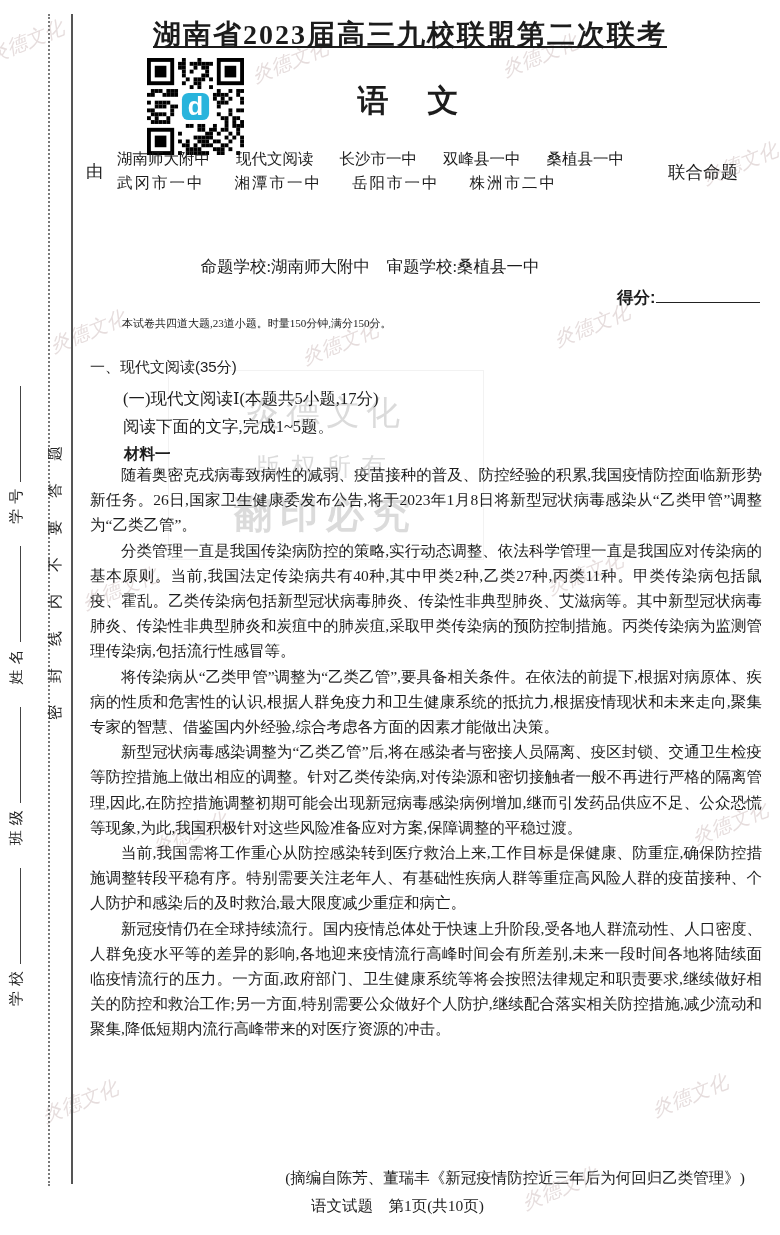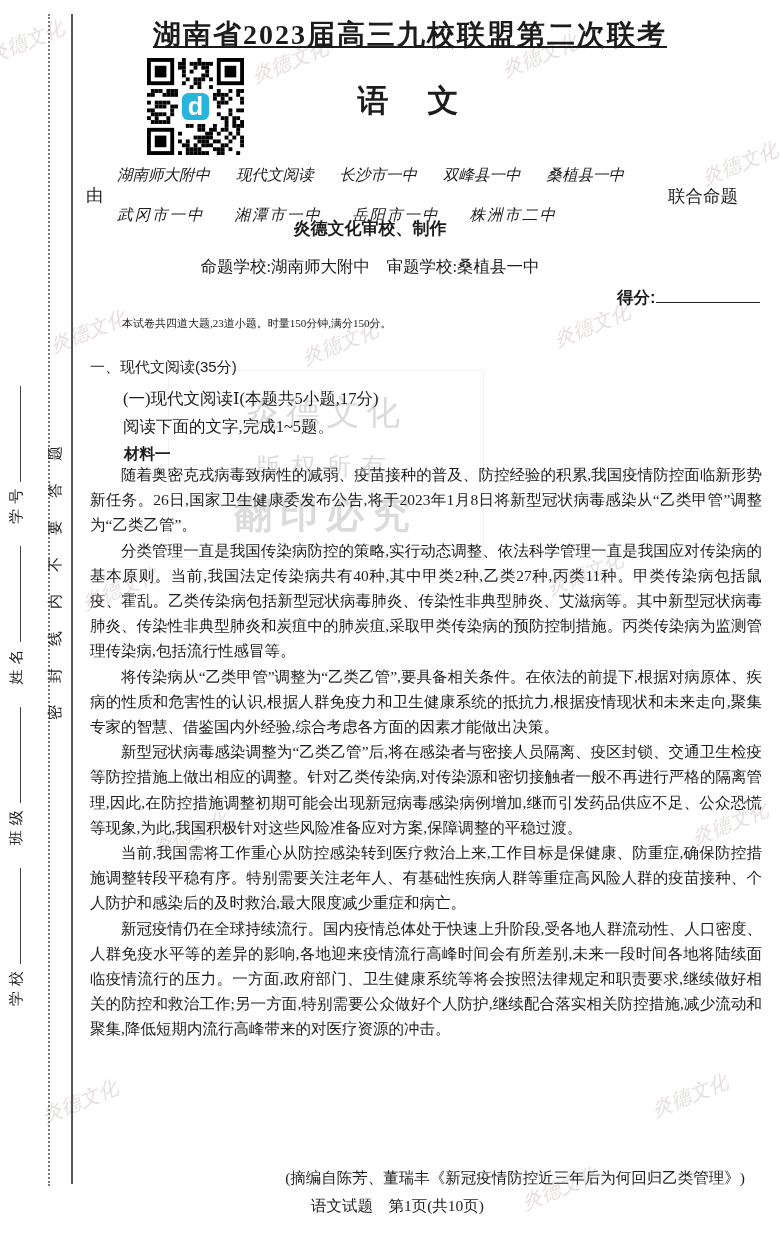--- a/index.html
+++ b/index.html
@@ -50,21 +50,21 @@
   .stamp .l2{font-size:25px;letter-spacing:10px;margin-top:14px;}
   .stamp .l3{font-size:38px;font-weight:bold;letter-spacing:8px;margin-top:6px;}
 
   
   .title{left:90px;top:16px;width:640px;font-size:28px;letter-spacing:2px;font-weight:bold;z-index:1;text-decoration:underline;}
   .qr{left:147px;top:58px;width:97px;height:97px;z-index:1;}
   .subject{left:90px;top:80px;width:640px;font-size:31px;font-weight:bold;letter-spacing:4px;z-index:1;}
   .schools{left:86px;top:146px;width:652px;display:flex;align-items:center;z-index:1;}
   .schools .by{font-size:17px;}
   .schools .rows{margin-left:14px;font-size:15.5px;}
-  .schools .row{display:flex;margin:19px 0;font-style:italic;}
+  .schools .row{display:flex;margin:3px 0;}
   .schools .row1 span{margin-right:26px;}
   .schools .row2 span{margin-right:30px;letter-spacing:2px;}
   .schools .joint{margin-left:auto;font-size:17.5px;}
   .review{left:90px;top:217px;width:560px;font-size:17px;font-weight:bold;z-index:1;}
   .setter{left:90px;top:256px;width:560px;font-size:16.5px;z-index:1;}
   .score{left:617px;top:287px;font-size:16.5px;font-weight:bold;z-index:1;}
   .score .blank{display:inline-block;width:104px;height:14px;border-bottom:1.5px solid #222;}
   .exam-info{left:122px;top:316px;font-size:11px;z-index:1;}
 
   
@@ -320,21 +320,20 @@
       <div class="row row2">
         <span>武冈市一中</span>
         <span>湘潭市一中</span>
         <span>岳阳市一中</span>
         <span>株洲市二中</span>
       </div>
     </div>
     <span class="joint">联合命题</span>
   </div>
 
-  <div class="abs review center sans">炎德文化审校、制作</div>
   <div class="abs setter center">命题学校:湖南师大附中　审题学校:桑植县一中</div>
 
   <div class="abs score sans">
     <span>得分:</span><span class="blank"></span>
   </div>
 
   <div class="abs exam-info">本试卷共四道大题,23道小题。时量150分钟,满分150分。</div>
 
   <div class="abs sec1 sans">一、现代文阅读(35分)</div>
   <div class="abs sec1sub">(一)现代文阅读Ⅰ(本题共5小题,17分)</div>

